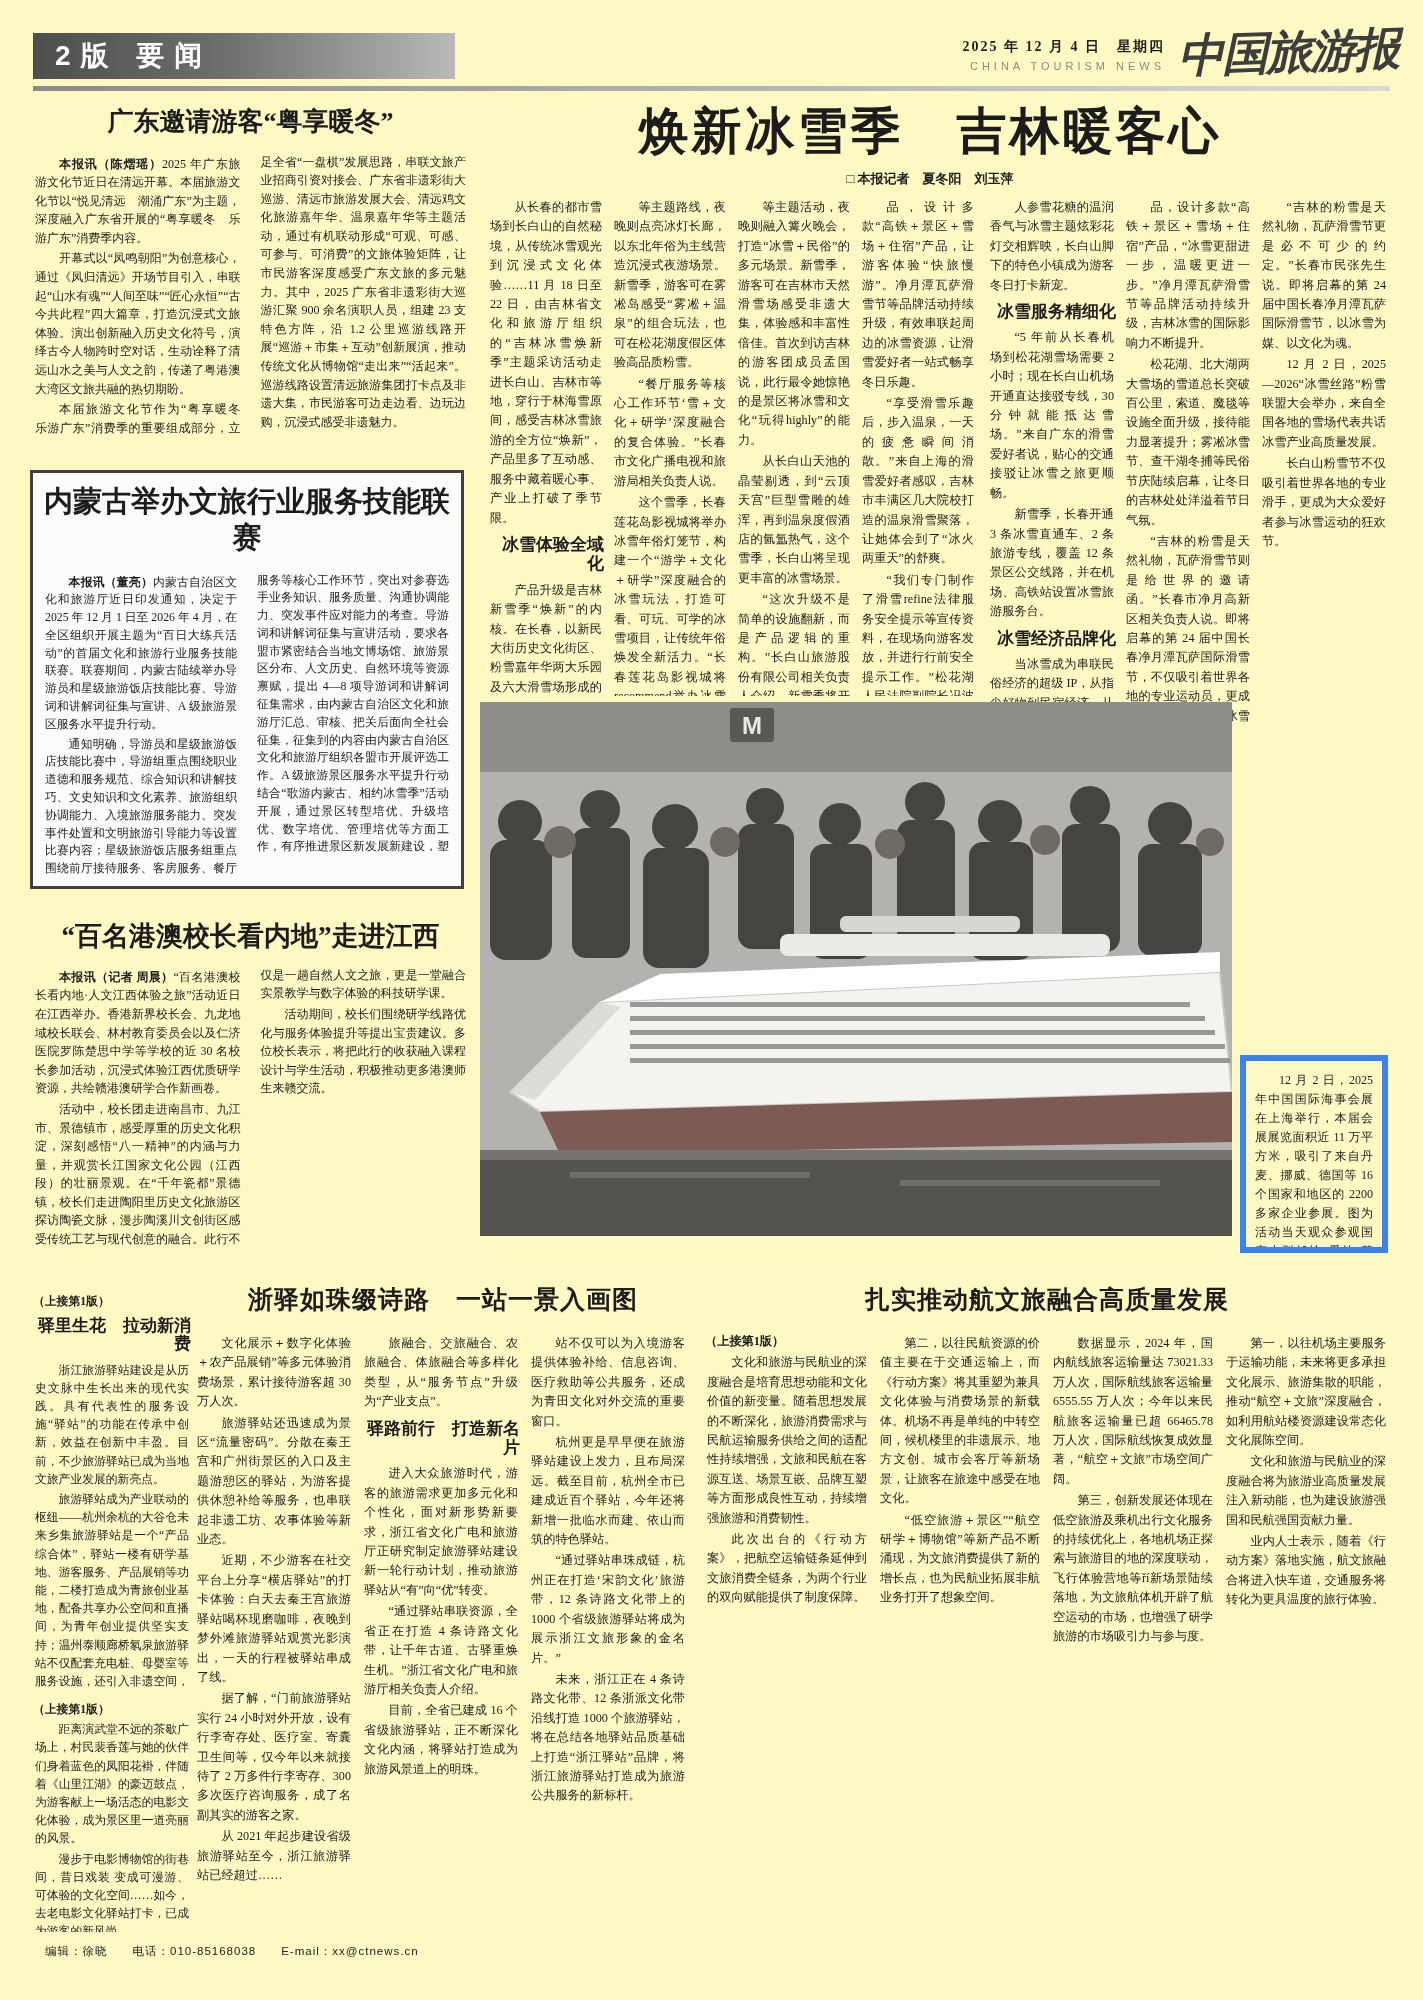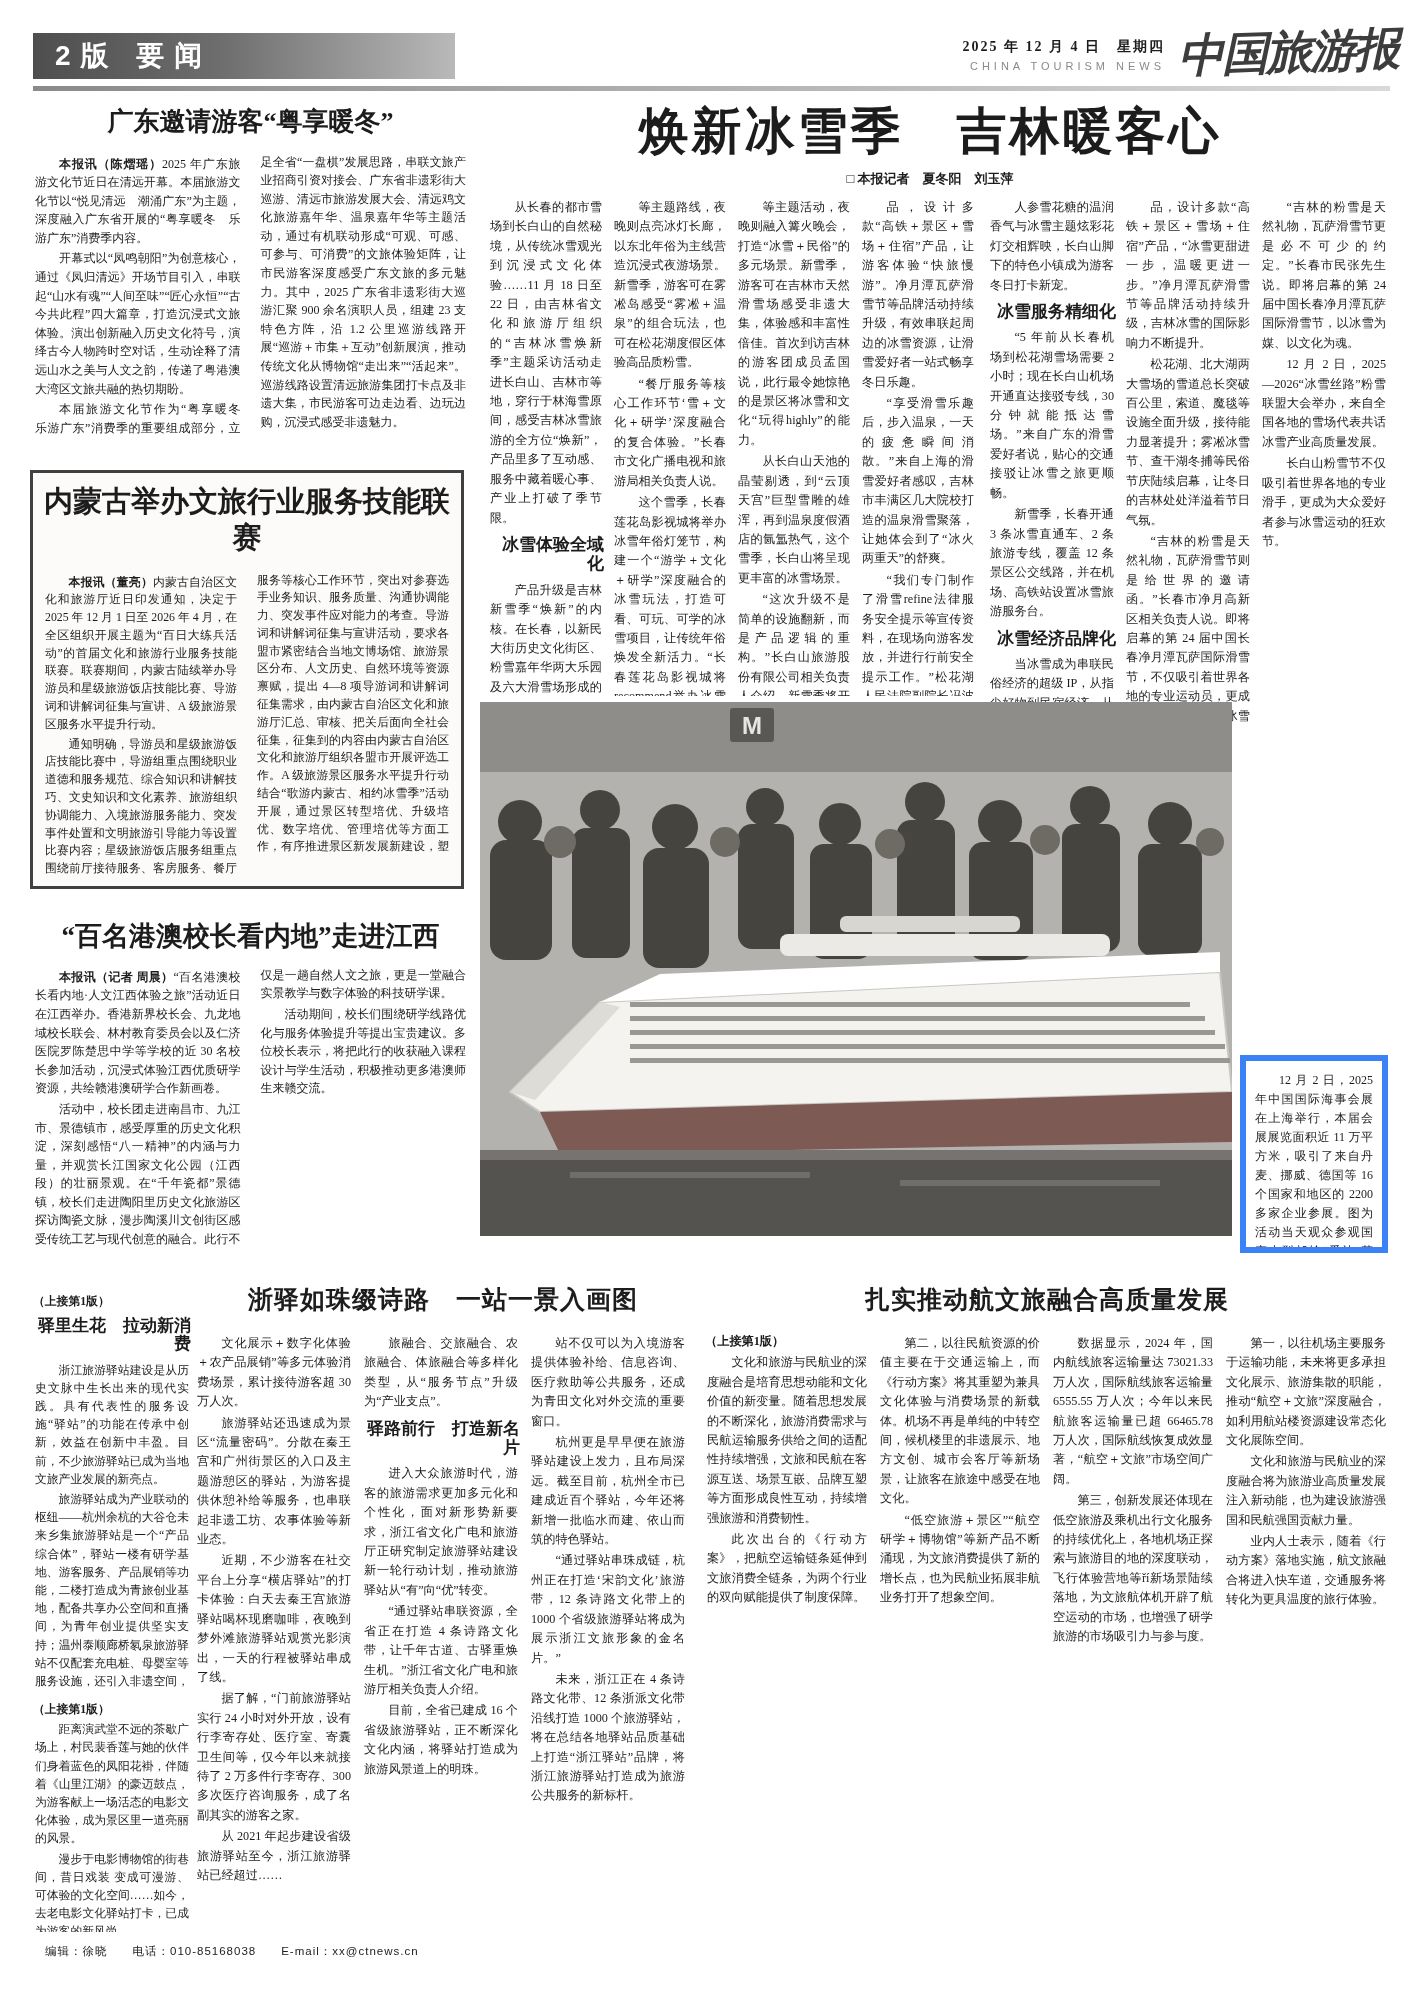--- a/index.html
+++ b/index.html
@@ -1,16 +1,16 @@
 <!DOCTYPE html>
 <html><head>
 <meta charset="utf-8">
 <style>
   html,body{margin:0;padding:0;background:#e8e8e6;}
-  .page{position:relative;width:1423px;height:2000px;background:#ffffff;margin:0 auto;
+  .page{position:relative;width:1423px;height:2000px;background:#fef9c3;margin:0 auto;
         font-family:"Liberation Serif","DejaVu Serif",serif;color:#1c1c1c;overflow:hidden;}
   
   .hdr-box{position:absolute;left:33px;top:33px;width:422px;height:46px;
            background:linear-gradient(90deg,#4e4e4e 0%,#6e6e6e 45%,#b9b9b9 100%);
            display:flex;align-items:center;padding-left:22px;box-sizing:border-box;}
   .hdr-box span{color:#fff;font-size:28px;font-weight:700;letter-spacing:10px;font-family:"Liberation Sans",sans-serif;}
   .hdr-rule{position:absolute;left:33px;top:86px;width:1357px;height:5px;
             background:linear-gradient(90deg,#8a8a8a,#d9d9d9);}
   .hdr-date{position:absolute;left:940px;top:38px;width:225px;text-align:right;}
   .hdr-date .d1{font-size:14px;font-weight:700;letter-spacing:2px;}

